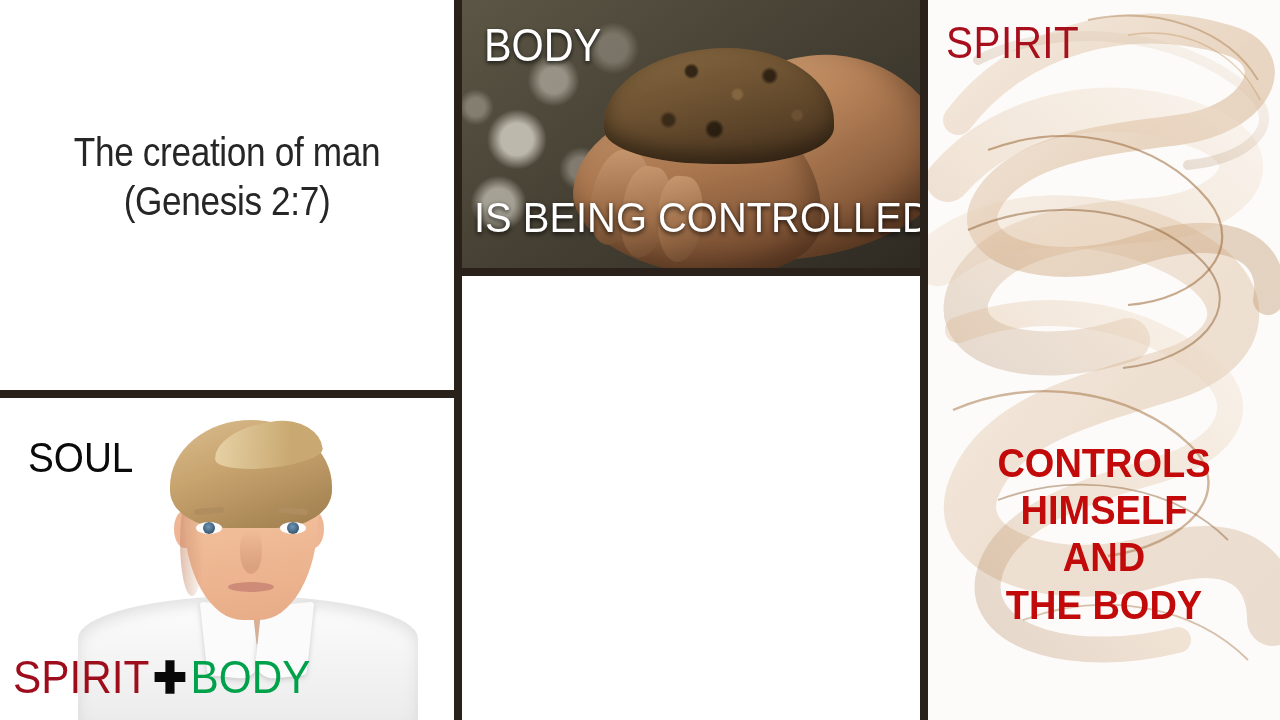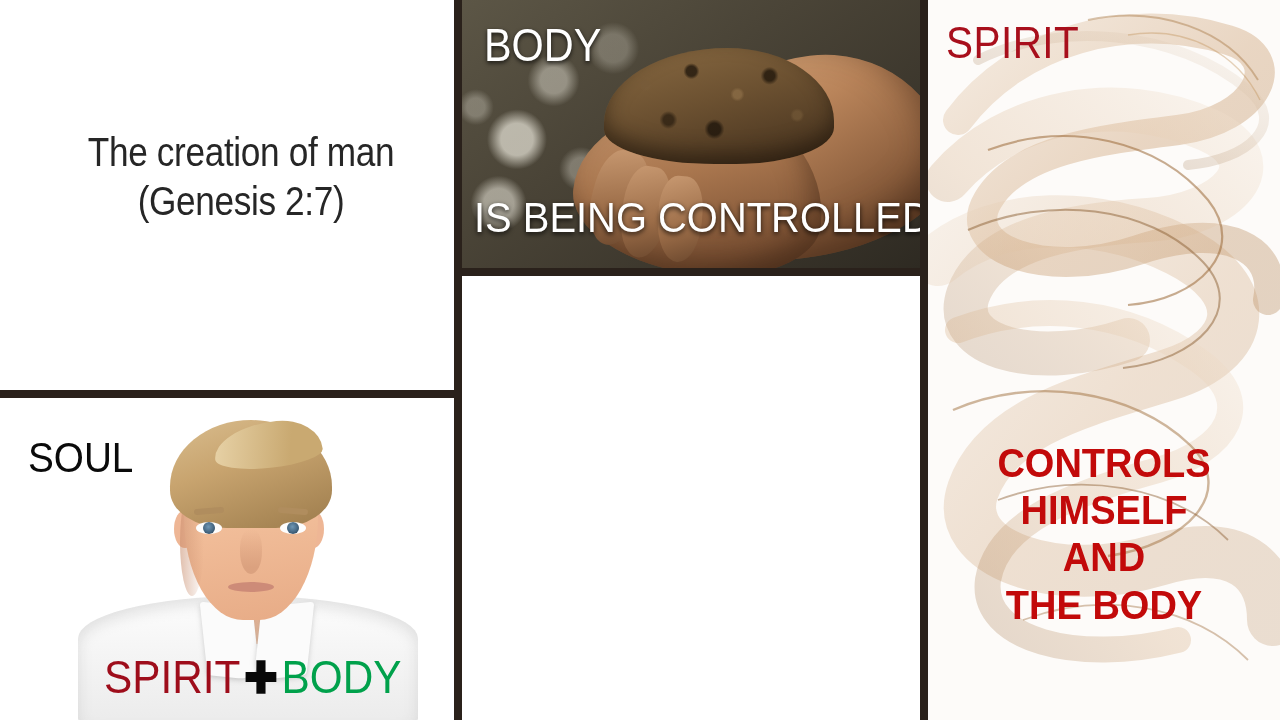--- a/index.html
+++ b/index.html
@@ -29,21 +29,20 @@
     background: #ffffff;
   }
 
   .title-panel {
     position: absolute;
     left: 0;
     top: 0;
     width: 454px;
     height: 390px;
     background: #ffffff;
-    margin-left: 14px;
   }
   .title-text {
     position: absolute;
     left: 0;
     top: 128px;
     width: 454px;
     text-align: center;
     font-family: "Liberation Sans", sans-serif;
     font-size: 40px;
     font-weight: 300;
@@ -216,24 +215,24 @@
     left: 62px;
     top: 90px;
     width: 24px;
     height: 108px;
     background: linear-gradient(90deg,rgba(200,140,108,.55),rgba(200,140,108,0));
     border-radius: 50%;
   }
 
   .spiritbody {
     position: absolute;
-    left: 14px;
+    left: 0;
     top: 252px;
     width: 400px;
-    text-align: right;
+    text-align: left;
     z-index: 8;
     font-size: 46px;
     font-weight: 300;
     letter-spacing: 0px;
     white-space: nowrap;
   }
   .spiritbody .sb-spirit { color: #9e0d1b; }
   .spiritbody .sb-plus   { color: #080808; font-weight: 700; font-size: 44px; padding: 0 4px;}
   .spiritbody .sb-body   { color: #00a14b; }
   .sb-inner { display:inline-block; transform: scaleX(0.92); }

